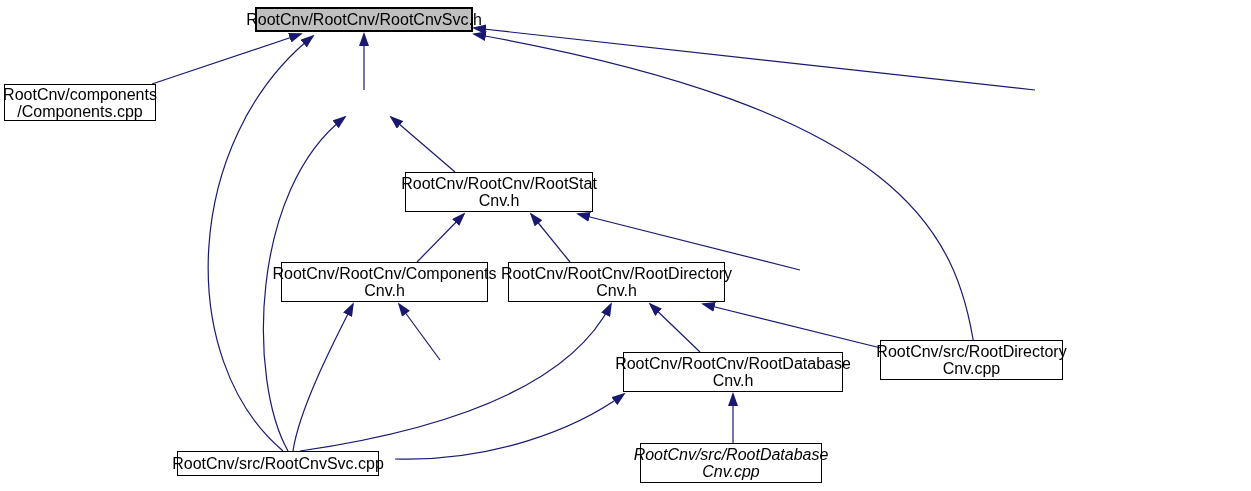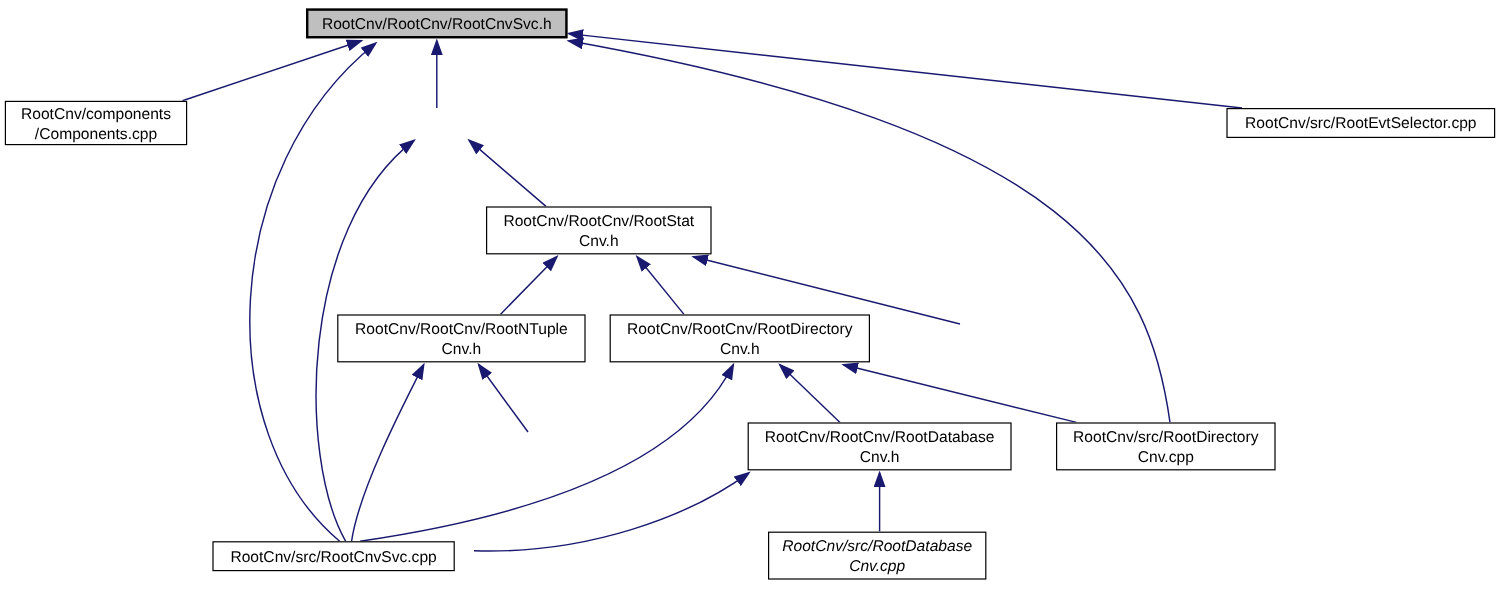--- a/index.html
+++ b/index.html
@@ -19,21 +19,21 @@
   .node {
     position: absolute;
     box-sizing: border-box;
     border: 1px solid #000000;
     background: #ffffff;
     display: flex;
     flex-direction: column;
     align-items: center;
     justify-content: center;
     text-align: center;
-    font-size: 13px;
+    font-size: 16px;
     line-height: 17px;
     color: #000000;
     white-space: nowrap;
     cursor: pointer;
   }
   .node.highlight {
     background: #bfbfbf;
     border-width: 2px;
   }
   .edge {
@@ -75,47 +75,44 @@
   <div class="node highlight" style="left:255px; top:7px; width:218px; height:25px;">
     <span>RootCnv/RootCnv/RootCnvSvc.h</span>
   </div>
 
   <div class="node" style="left:4px; top:84px; width:152px; height:37px;">
     <span>RootCnv/components</span>
     <span>/Components.cpp</span>
   </div>
 
 
-  <div class="node" style="left:1022px; top:90px; width:224px; height:25px;">
-    <span>RootCnv/src/RootEvtSelector.cpp</span>
-  </div>
 
   <div class="node" style="left:405px; top:172px; width:188px; height:40px;">
     <span>RootCnv/RootCnv/RootStat</span>
     <span>Cnv.h</span>
   </div>
 
   <div class="node" style="left:281px; top:262px; width:207px; height:40px;">
-    <span>RootCnv/RootCnv/RootNTuple</span>
+    <span>RootCnv/RootCnv/Components</span>
     <span>Cnv.h</span>
   </div>
 
   <div class="node" style="left:508px; top:262px; width:217px; height:40px;">
     <span>RootCnv/RootCnv/RootDirectory</span>
     <span>Cnv.h</span>
   </div>
 
 
 
   <div class="node" style="left:623px; top:352px; width:220px; height:40px;">
     <span>RootCnv/RootCnv/RootDatabase</span>
     <span>Cnv.h</span>
   </div>
 
-  <div class="node" style="left:880px; top:352px; width:183px; height:40px;">
+  <div class="node" style="left:880px; top:340px; width:183px; height:40px;">
     <span>RootCnv/src/RootDirectory</span>
     <span>Cnv.cpp</span>
   </div>
 
   <div class="node" style="left:177px; top:451px; width:202px; height:25px;">
     <span>RootCnv/src/RootCnvSvc.cpp</span>
   </div>
 
   <div class="node" style="left:640px; top:443px; width:182px; height:40px;font-style:italic;">
     <span>RootCnv/src/RootDatabase</span>

